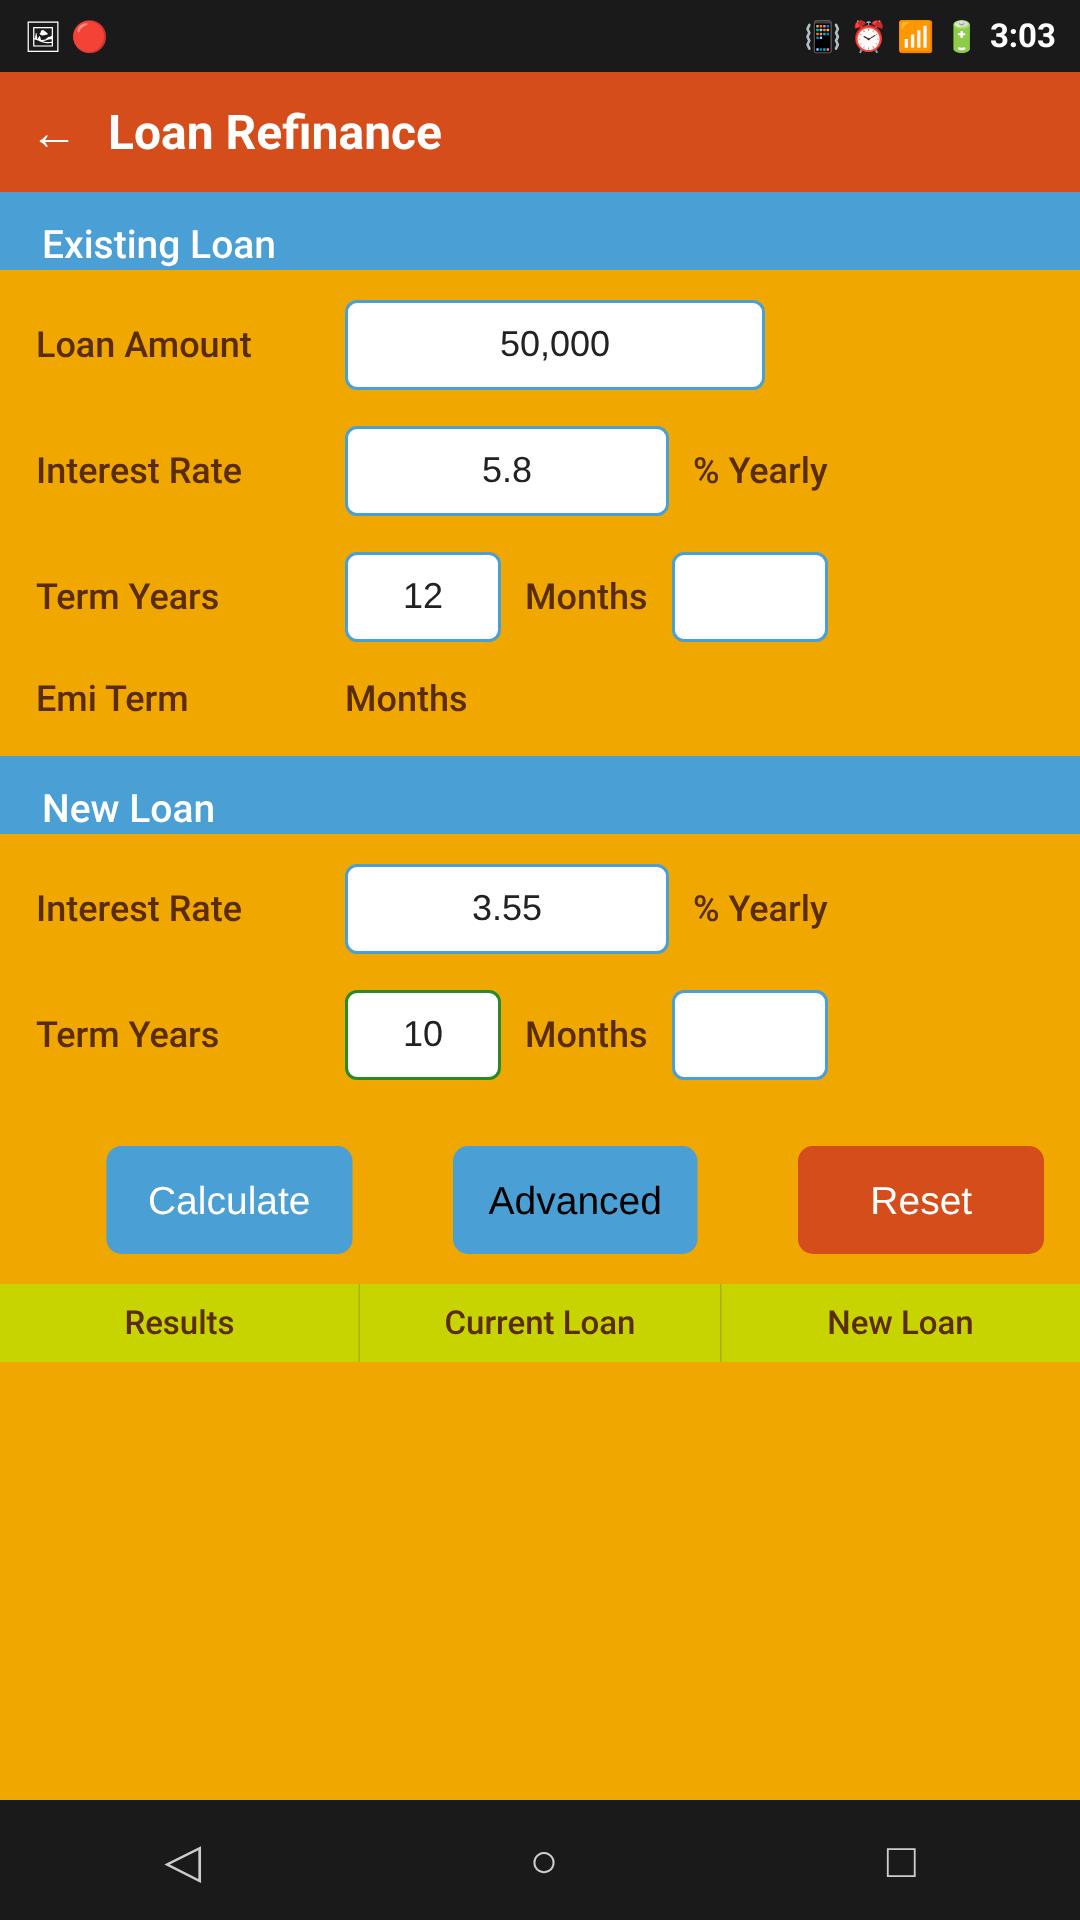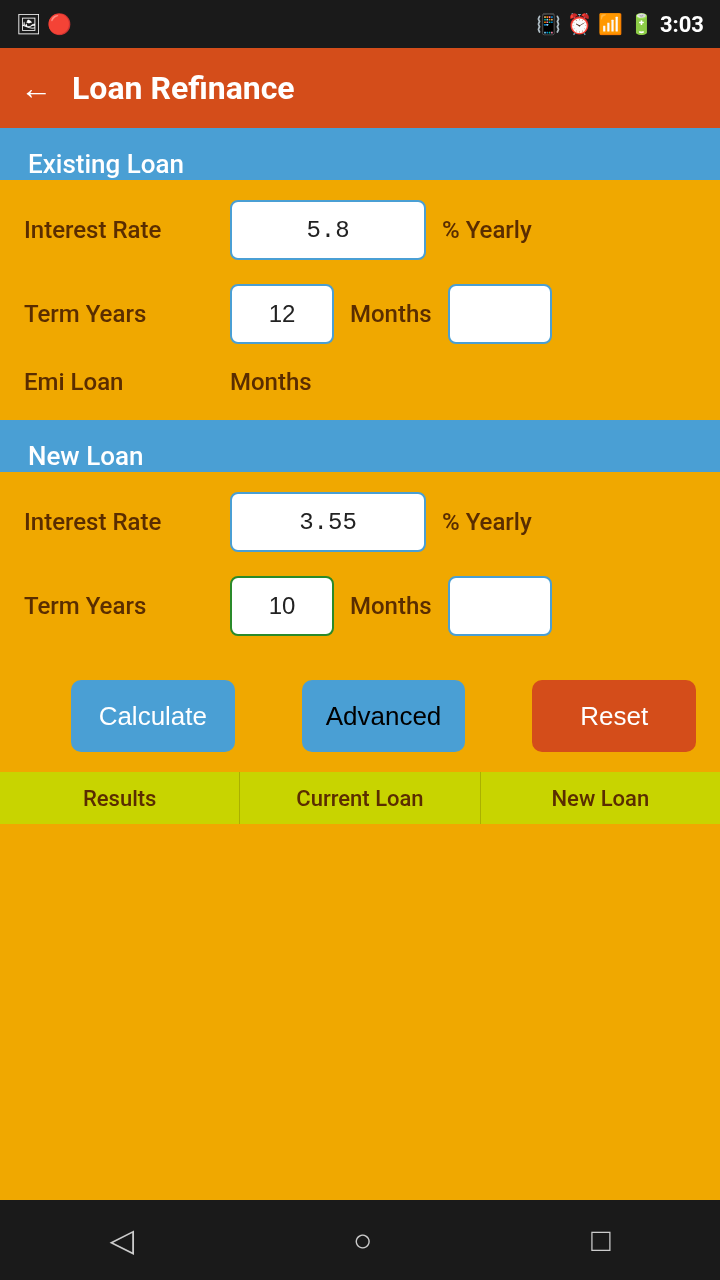--- a/index.html
+++ b/index.html
@@ -99,22 +99,21 @@
       font-size: 24px;
       color: #222;
       text-align: center;
       padding: 0 12px;
       outline: none;
     }
     .input-wide {
       width: 280px;
     }
     .input-medium {
-      width: 196px;
-      font-family: Liberation Mono, monospace;
+      width: 216px;
     }
     .input-small {
       width: 104px;
     }
     .unit-label {
       color: #5a2d00;
       font-size: 24px;
       font-weight: 500;
       text-align: center;
     }
@@ -218,36 +217,40 @@
 </div>
 
 <div class="main-content">
 
   <div class="section-header">
     <span class="section-title">Existing Loan</span>
   </div>
 
   <div class="form-area">
 
+    <div class="form-row">
+      <span class="form-label">Loan Amount</span>
+      <input class="form-input input-wide" type="text" value="50,000" style="">
+    </div>
 
     <div class="form-row">
       <span class="form-label">Interest Rate</span>
       <input class="form-input input-medium" type="text" value="5.8" style="">
       <span class="unit-label">% Yearly</span>
     </div>
 
     <div class="form-row">
       <span class="form-label">Term  Years</span>
       <input class="form-input input-small" type="text" value="12" style="">
       <span class="unit-label">Months</span>
       <input class="form-input input-small" type="text" value="" style="">
     </div>
 
     <div class="form-row">
-      <span class="form-label">Emi Loan</span>
+      <span class="form-label">Emi Term</span>
       <span class="unit-label">Months</span>
     </div>
 
   </div>
 
   <div class="section-header" style="margin-top:10px;">
     <span class="section-title">New Loan</span>
   </div>
 
   <div class="form-area">

